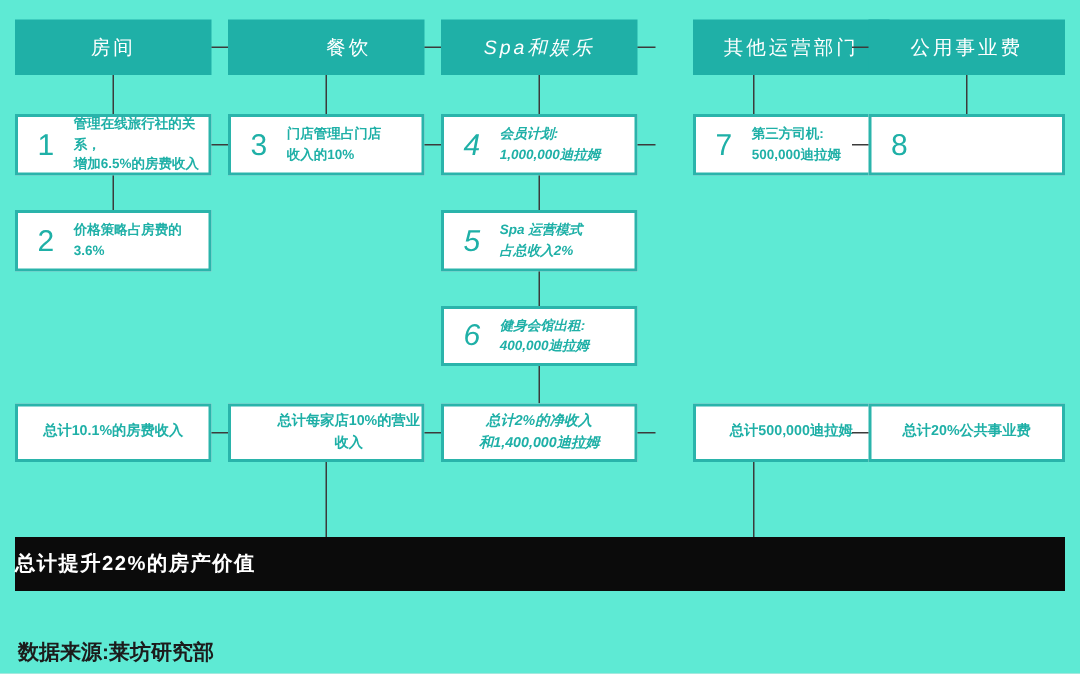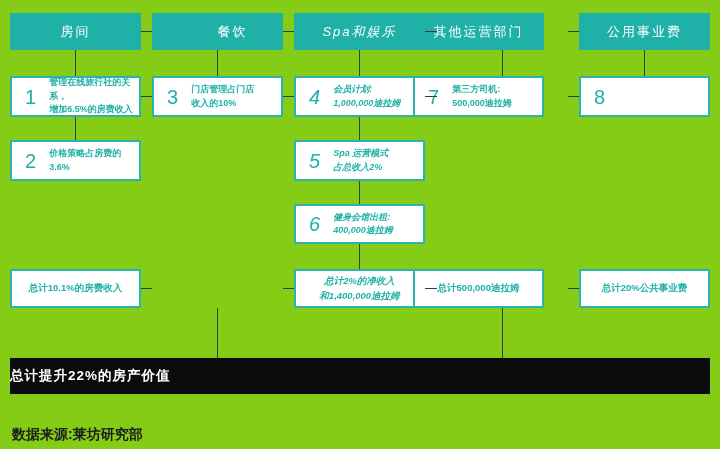--- a/index.html
+++ b/index.html
@@ -1,20 +1,20 @@
 <!DOCTYPE html>
 <html><head>
 <meta charset="utf-8">
 <style>
   html,body{margin:0;padding:0;background:#ffffff;}
   body{font-family:"Liberation Sans","DejaVu Sans",sans-serif;}
-  .stage{position:relative;width:720px;height:449px;background:#84cc16;overflow:hidden;border-bottom:1px solid #e8e8e8;}
+  .stage{position:relative;width:720px;height:449px;background:#5eead4;overflow:hidden;border-bottom:1px solid #e8e8e8;}
 
   
-  .c1{left:10px;}  .c2{left:152px;padding-left:30px;} .c3{left:294px;font-style:italic;} .c4{left:413px;} .c5{left:579px;}
+  .c1{left:10px;}  .c2{left:152px;padding-left:30px;} .c3{left:294px;font-style:italic;} .c4{left:462px;} .c5{left:579px;}
   .cw{width:131px;}
 
   
   .rh{top:13px;height:37px;}
   .r1{top:76px;height:41px;}
   .r2{top:140px;height:41px;}
   .r3{top:204px;height:40px;}
   .rt{top:269px;height:39px;}
 
   .hdr{position:absolute;background:#1FB0A7;color:#ffffff;display:flex;align-items:center;
@@ -106,20 +106,21 @@
 
   <div class="nbox r3 c3 cw">
     <span class="num">6</span>
     <span class="ntext">健身会馆出租:
 400,000迪拉姆</span>
   </div>
 
   <div class="vline" style="left:359px;top:244px;height:25px;"></div>
 
   <div class="tbox rt c1 cw">总计10.1%的房费收入</div>
+  <div class="tbox rt c2 cw">总计每家店10%的营业收入</div>
   <div class="tbox rt c3 cw">总计2%的净收入
 和1,400,000迪拉姆</div>
   <div class="tbox rt c4 cw">总计500,000迪拉姆</div>
   <div class="tbox rt c5 cw">总计20%公共事业费</div>
 
   <div class="hline" style="top:288px;left:141px;width:11px;"></div>
   <div class="hline" style="top:288px;left:283px;width:11px;"></div>
   <div class="hline" style="top:288px;left:425px;width:12px;"></div>
   <div class="hline" style="top:288px;left:568px;width:11px;"></div>
 

